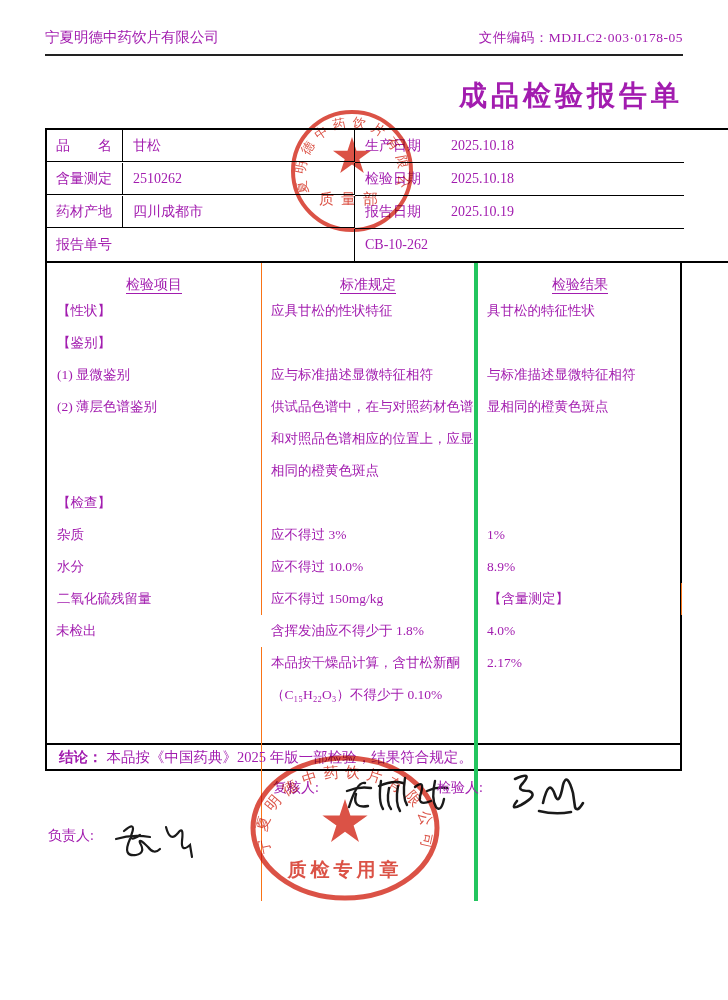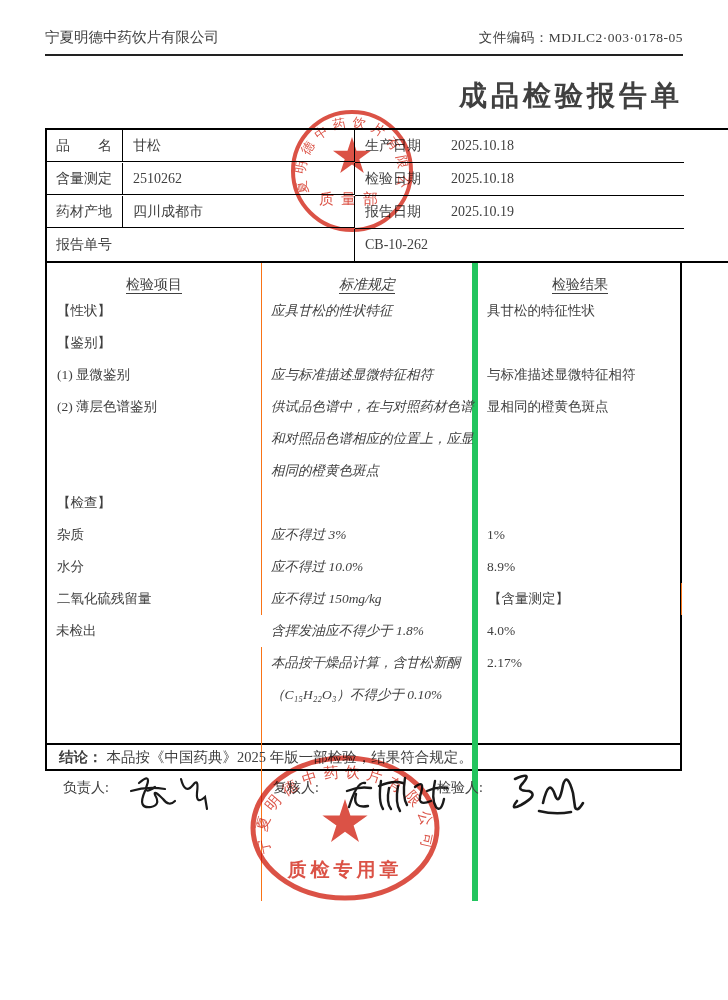--- a/index.html
+++ b/index.html
@@ -1,21 +1,21 @@
 <!DOCTYPE html>
 <html><head>
 <meta charset="utf-8">
 <style>
   html,body{margin:0;padding:0;background:#fff;}
   .sheet{
     position:relative;
     width:728px;height:1000px;
     background:#fff;
     font-family:"Liberation Serif","DejaVu Serif",serif;
-    color:#404040;
+    color:#a21caf;
     overflow:hidden;
     box-sizing:border-box;
     padding:28px 45px 0 45px;
   }
   
   .doc-header{display:flex;justify-content:space-between;align-items:flex-end;font-size:14.5px;}
   .doc-header .right{font-size:13.5px;letter-spacing:.5px;}
   .header-rule{border:none;border-top:2px solid #222;margin:7px 0 0 0;}
   
   .doc-title{
@@ -45,36 +45,36 @@
     grid-template-columns:215px 216px 204px;
     grid-auto-rows:32px;
     border:2px solid #000;border-top:none;
     width:637px;box-sizing:border-box;
   }
   .mcell{
     box-sizing:border-box;font-size:13.5px;
     display:flex;align-items:center;white-space:pre;
   }
   .mcell.c0{border-right:1px solid #f97316;padding-left:10px;}
-  .mcell.c1{border-right:6px solid #22c55e;padding-left:9px;font-style:italic;}
+  .mcell.c1{border-right:4px solid #22c55e;padding-left:9px;}
   .mcell.c2{padding-left:9px;}
   .mcell.hdr{height:44px;justify-content:center;font-size:14px;padding-left:0;}
   .mcell.hdr span{text-decoration:underline;text-underline-offset:4px;}
   .mcell.tall{height:190px;}
   
   .conclusion-row{
     border:2px solid #000;border-top:none;width:637px;box-sizing:border-box;
     height:26px;display:flex;align-items:center;font-size:14.5px;padding-left:12px;
   }
   .conclusion-row .clbl{font-weight:bold;margin-right:4px;}
   
   .sign-row{position:relative;height:62px;}
   .sign-group{position:absolute;top:8px;font-size:14px;}
   .sign-group .sig{position:absolute;top:-10px;left:62px;}
-  #sg1{left:18px;} #sg2{left:228px;} #sg2 .sig{left:68px;} #sg3{left:392px;} #sg3 .sig{left:68px;}
+  #sg1{left:3px;margin-top:48px;} #sg2{left:228px;} #sg2 .sig{left:68px;} #sg3{left:392px;} #sg3 .sig{left:68px;}
   
   .stamp{position:absolute;mix-blend-mode:multiply;opacity:.88;pointer-events:none;}
   #stamp-top{left:289px;top:108px;}
   #stamp-bottom{left:247px;top:752px;}
 </style>
 </head>
 <body>
 
 <div class="sheet">
 

